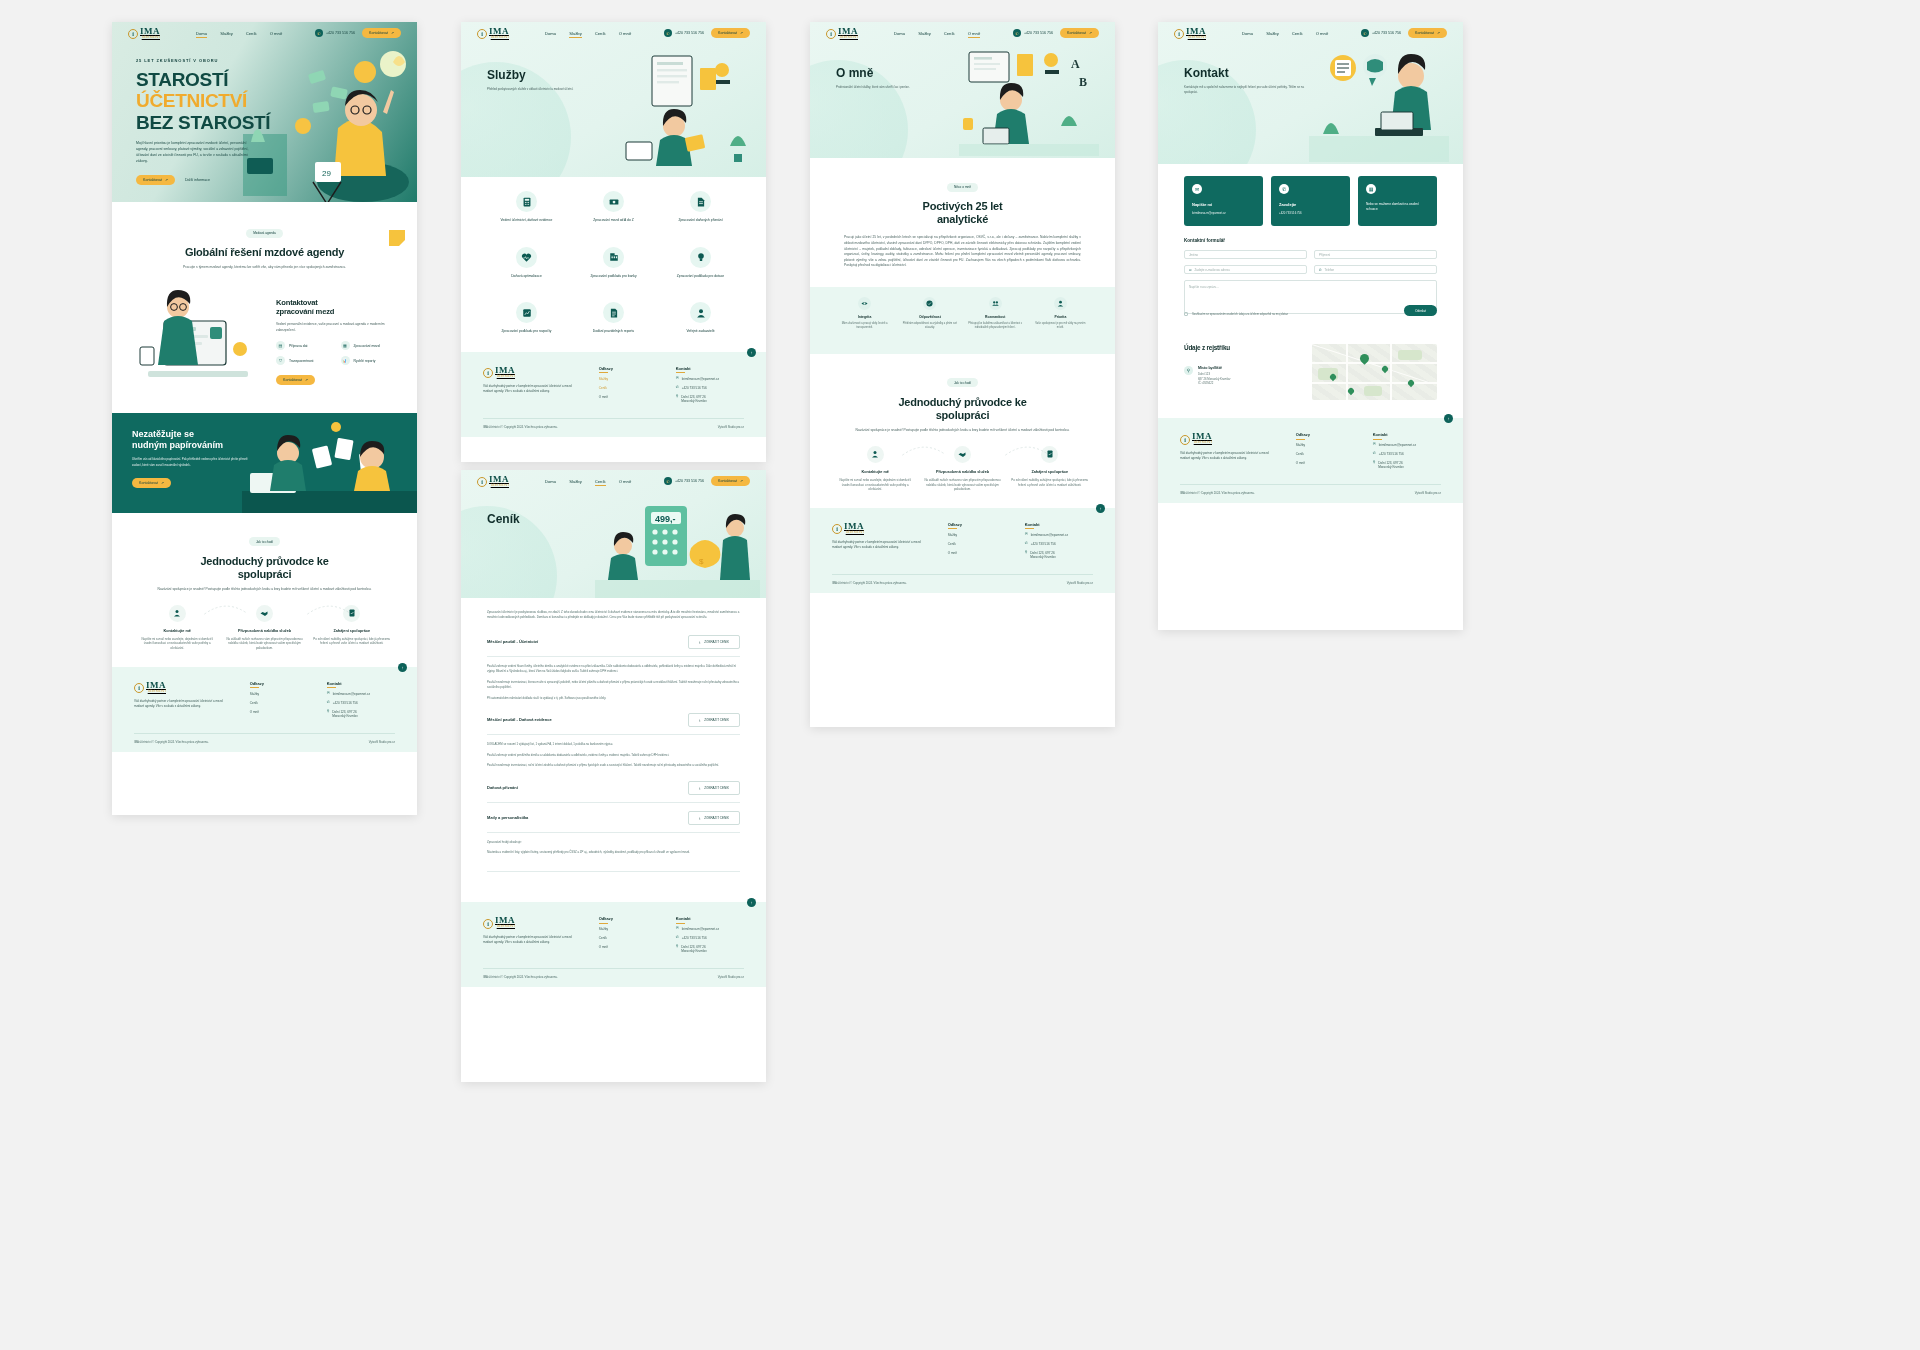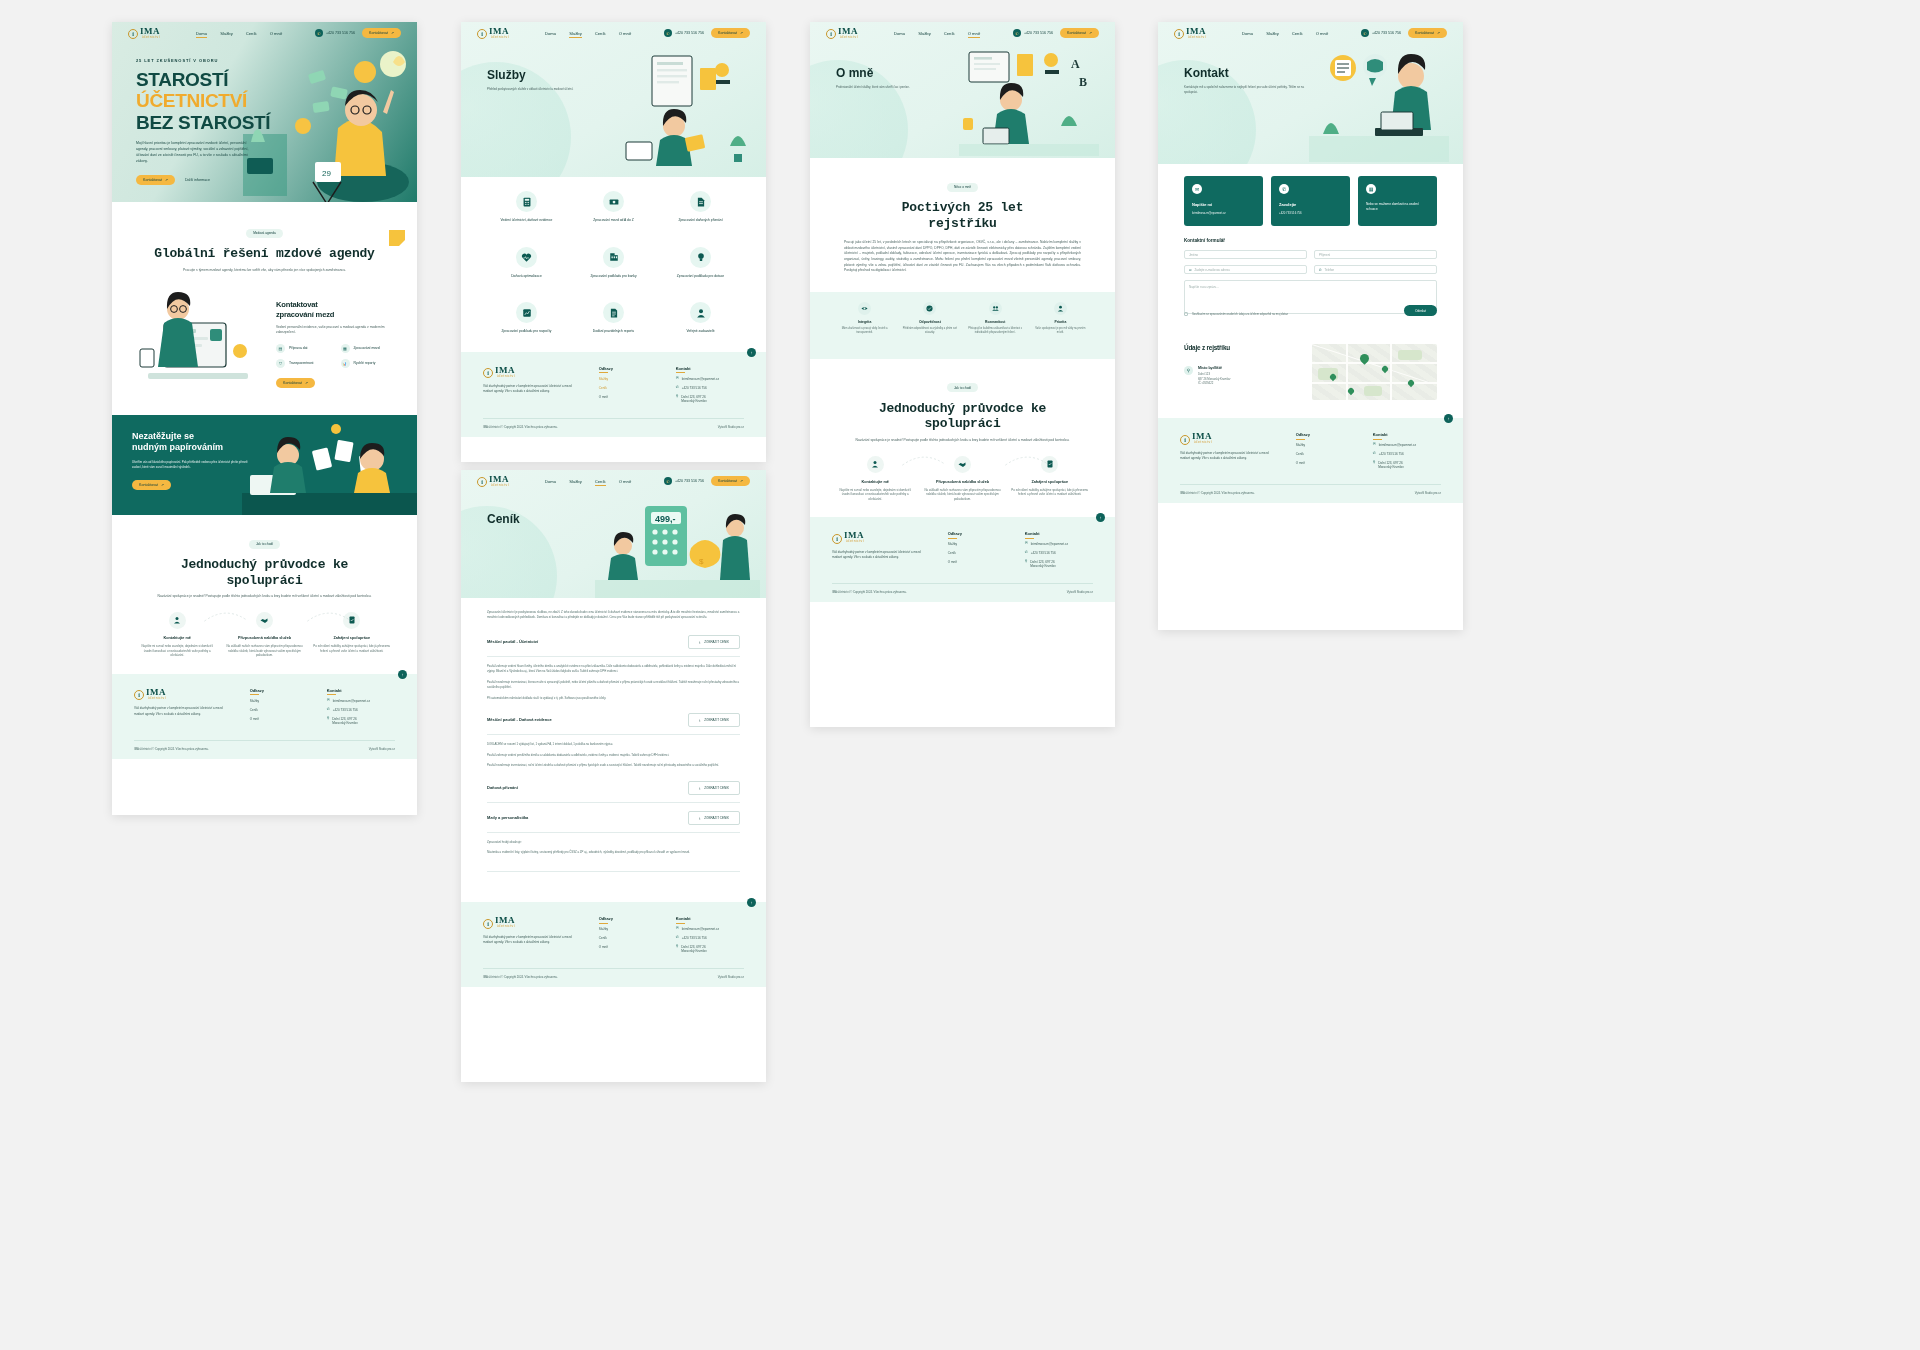--- a/index.html
+++ b/index.html
@@ -26,21 +26,21 @@
     gap:10px;
   }
   .logo { display:flex; align-items:flex-end; gap:2px; }
   .logo-mark {
     width:10px;height:10px;border-radius:50%;
     border:1.2px solid #c9972b;
     color:#0f5c54; font-size:6px; font-weight:bold;
     display:flex;align-items:center;justify-content:center;
     font-family:"Liberation Serif", serif;
   }
-  .logo-txt { line-height:1; }
+  .logo-txt { line-height:1;text-decoration:underline; }
   .logo-name {
     font-family:"Liberation Serif", serif;
     font-size:9px; letter-spacing:.5px; color:#0d4f48; font-weight:600;
   }
   .logo-sub { font-size:3.4px; letter-spacing:.4px; color:#d6a13c; text-align:right; }
   .nav-links { display:flex; gap:13px; margin-left:26px; }
   .nav-link { font-size:4.2px; color:#14423e; position:relative; white-space:nowrap; }
   .nav-link.active:after{
     content:""; position:absolute; left:0; right:0; bottom:-2.5px;
     height:1px; background:#e0a83a;
@@ -76,21 +76,21 @@
   
   .ill { position:absolute; }
 
   
   .sec { padding:16px 22px; }
   .tag{
     display:inline-block; background:#e8f5f0; color:#14423e;
     font-size:3.2px; border-radius:8px; padding:2.5px 7px;
   }
   .h2{ font-size:10px; font-weight:bold; color:#102e2b; line-height:1.2; letter-spacing:-.2px;}
-  .h2.sm{ font-size:13px;font-family:Liberation Mono, monospace; }
+  .h2.sm{ font-size:11px; }
   .sub{ font-size:3.3px; color:#4a6360; line-height:1.7; }
   .center{ text-align:center; }
 
   
   .feat-grid{ display:grid; grid-template-columns:1fr 1fr; gap:6px 10px; margin-top:8px;}
   .feat{ display:flex; align-items:center; gap:4px;}
   .feat-ic{
     width:9px;height:9px;border-radius:50%;background:#e4f3ee;
     display:flex;align-items:center;justify-content:center;font-size:4px;color:#0f5f56;
   }
@@ -868,21 +868,21 @@
     </div>
     <div class="hero-sub-txt" style="padding-top:22px;">
       <h1>O mně</h1>
       <p>Profesionální účetní služby, které vám ušetří čas i peníze.</p>
     </div>
   </div>
 
   <div class="sec center" style="padding:16px 34px 18px;">
     <span class="tag">Něco o mně</span>
     <div class="h2 sm" style="margin-top:8px;">Poctivých 25 let</div>
-    <div class="h2 sm">rejstříku</div>
+    <div class="h2 sm">analytické</div>
     <div class="sub" style="margin-top:9px;text-align:justify;">Pracuji jako účetní 25 let, v posledních letech se specializuji na příspěvkové organizace, OSVČ, s.r.o., ale i občany – zaměstnance. Nabízím kompletní služby v oblasti mzdového účetnictví, vlastně zpracování daní DPPO, DPFO, DPH, daň ze závislé činnosti elektronicky přes datovou schránku. Zajištím kompletní vedení účetnictví – majetek, pokladní doklady, fakturace, odeslaní účetní operace, inventarizace fyzická a dokladová. Zpracuji podklady pro rozpočty a příspěvkových organizací, úvěry, leasingy, audity, statistiky a zaměstnance. Mohu řešení pro plnění kompletní zpracování mezd všetně personální agendy, pracovní smlouvy, platové výměry, vše a zdrav. pojištění, účtování daní ze závislé činnosti pro FÚ. Zachazujem Vás na všech případech s podmínkami Vaši daňovou ochranku. Poskytuji přechod na digitalizaci účetnictví.</div>
   </div>
 
   <div class="mint" style="padding-bottom:6px;">
     <div class="vals">
       <div class="val">
         <div class="val-ic">
               <svg width="7" height="7" viewBox="0 0 16 16">
                 <path d="M1 8 q7 -6 14 0 q-7 6 -14 0z" fill="#0d5a52"></path>
                 <circle cx="8" cy="8" r="2.2" fill="#dff1ec"></circle>

